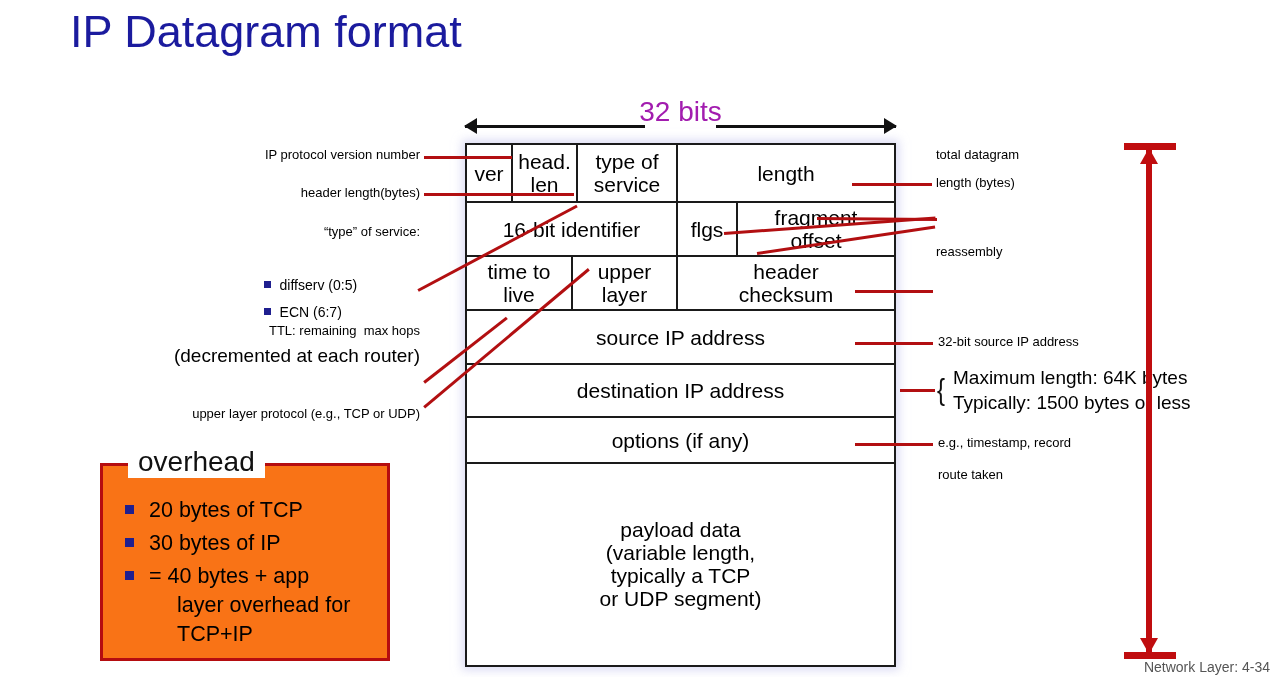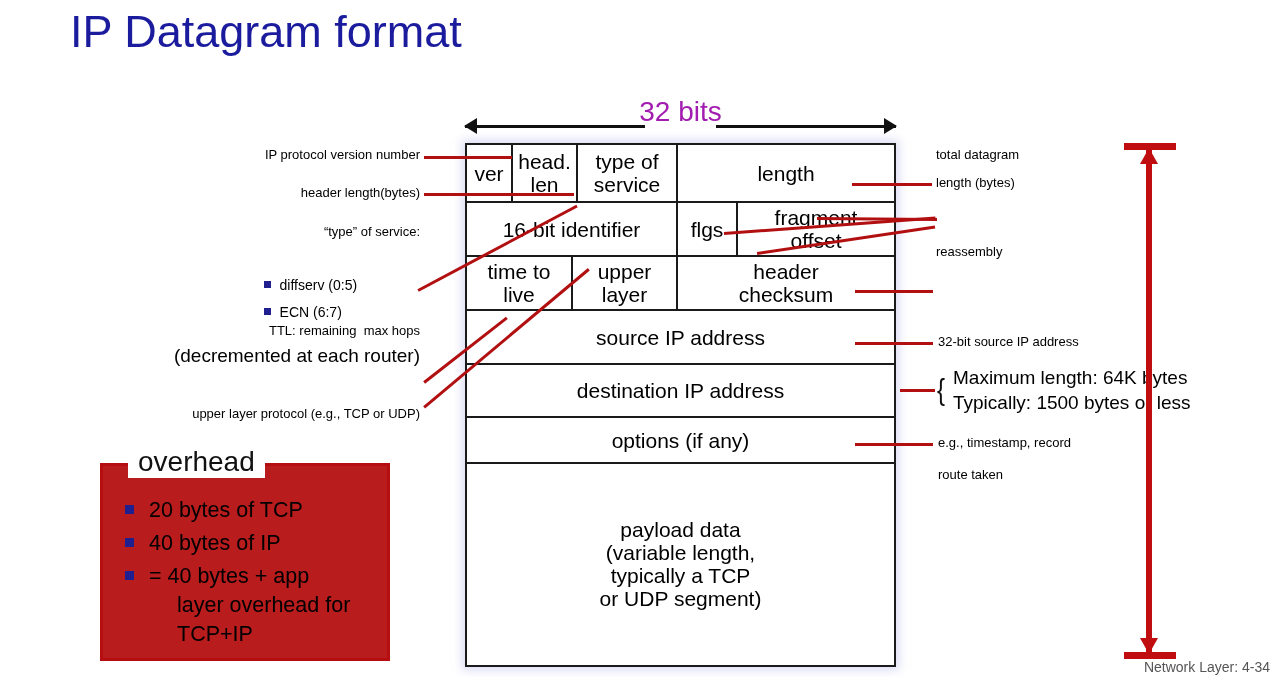--- a/index.html
+++ b/index.html
@@ -64,21 +64,21 @@
   #bigarrow .capB{position:absolute;left:6px;bottom:0px;width:52px;height:7px;background:#c00d0f;}
   #bigarrow .headT{position:absolute;left:22px;top:5px;width:0;height:0;
     border-left:9px solid transparent;border-right:9px solid transparent;
     border-bottom:16px solid #c00d0f;}
   #bigarrow .headB{position:absolute;left:22px;bottom:5px;width:0;height:0;
     border-left:9px solid transparent;border-right:9px solid transparent;
     border-top:16px solid #c00d0f;}
 
   
   #overhead{position:absolute;left:100px;top:463px;width:290px;height:198px;
-            box-sizing:border-box;border:3px solid #b50d10;background:#b91c1c;}
+            box-sizing:border-box;border:3px solid #b50d10;background:#f97316;}
   #ovhd-title{position:absolute;left:128px;top:446px;background:#fff;
               padding:0 10px;font-size:28px;color:#111;}
   #overhead .items{position:absolute;left:22px;top:30px;width:262px;}
   #overhead .it{font-size:21.5px;line-height:29px;color:#000;
                 padding-left:26px;text-indent:-26px;margin-bottom:4px;}
   #overhead .it .sq{display:inline-block;width:9px;height:9px;background:#1f1f8f;
                     vertical-align:middle;margin-right:15px;margin-bottom:3px;}
   #overhead .it .cont{display:block;padding-left:26px;text-indent:0;}
 
   
@@ -249,21 +249,21 @@
     <div class="headB"></div>
     <div class="capB"></div>
   </div>
 
   <div id="overhead">
     <div class="items">
       <div class="it">
         <span class="sq"></span><span>20 bytes of TCP</span>
       </div>
       <div class="it">
-        <span class="sq"></span><span>40 bytes of IP</span>
+        <span class="sq"></span><span>30 bytes of IP</span>
       </div>
       <div class="it">
         <span class="sq"></span><span>= 40 bytes + app</span>
         <span class="cont">layer overhead for</span>
         <span class="cont">TCP+IP</span>
       </div>
     </div>
   </div>
   <div id="ovhd-title">overhead</div>
 

